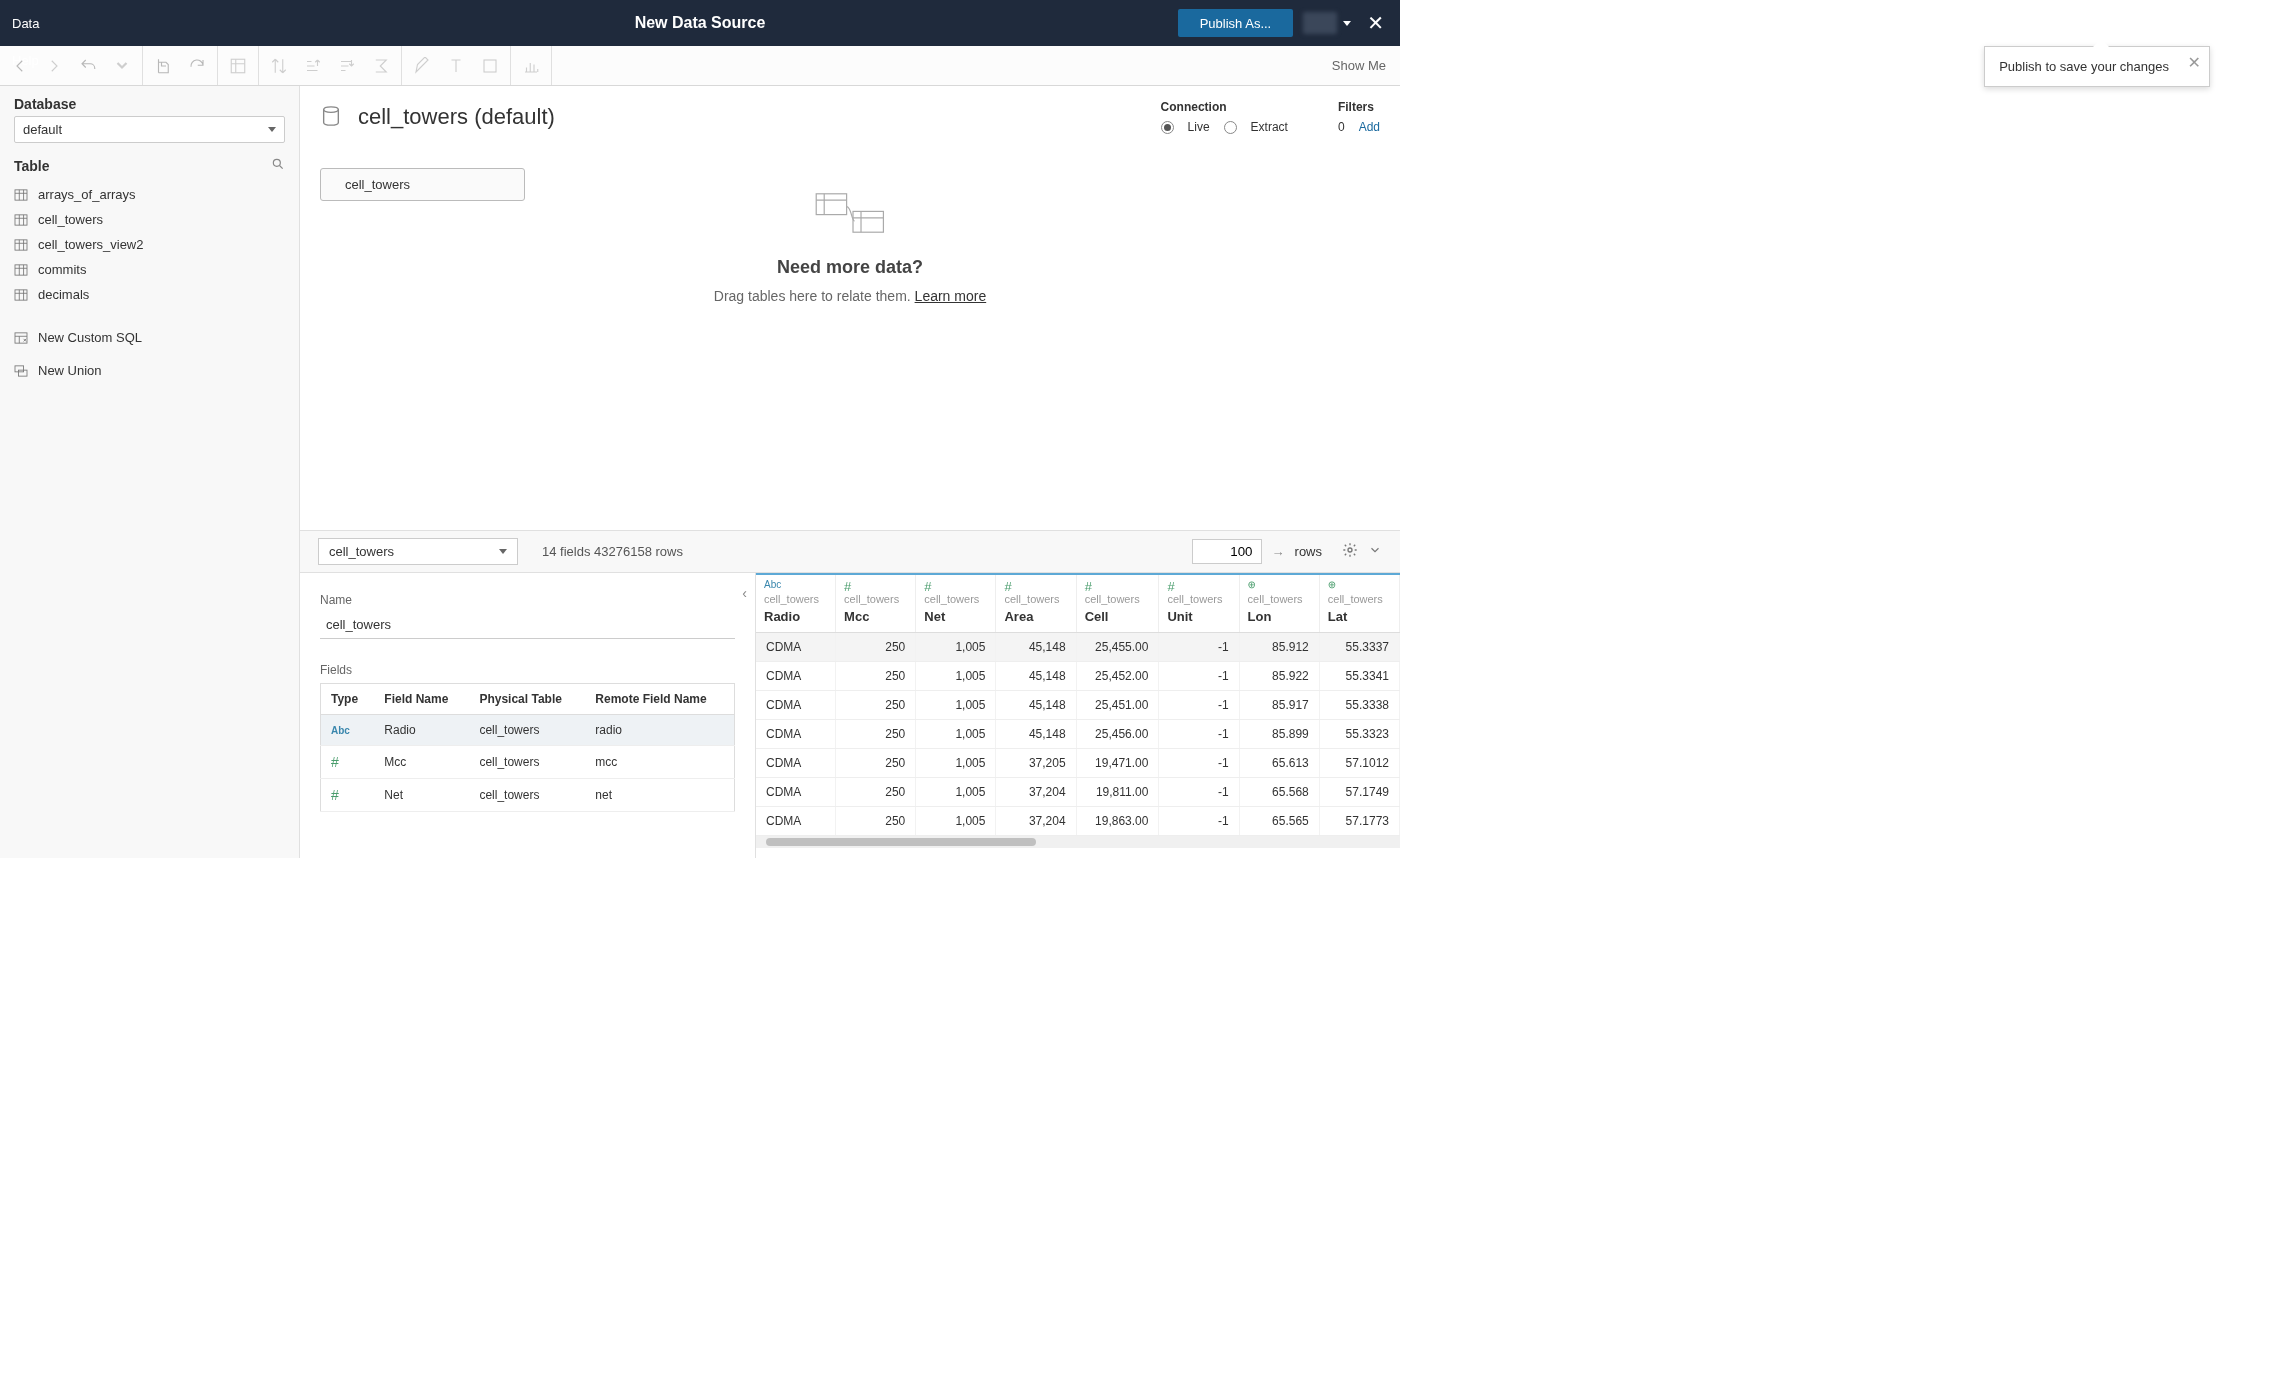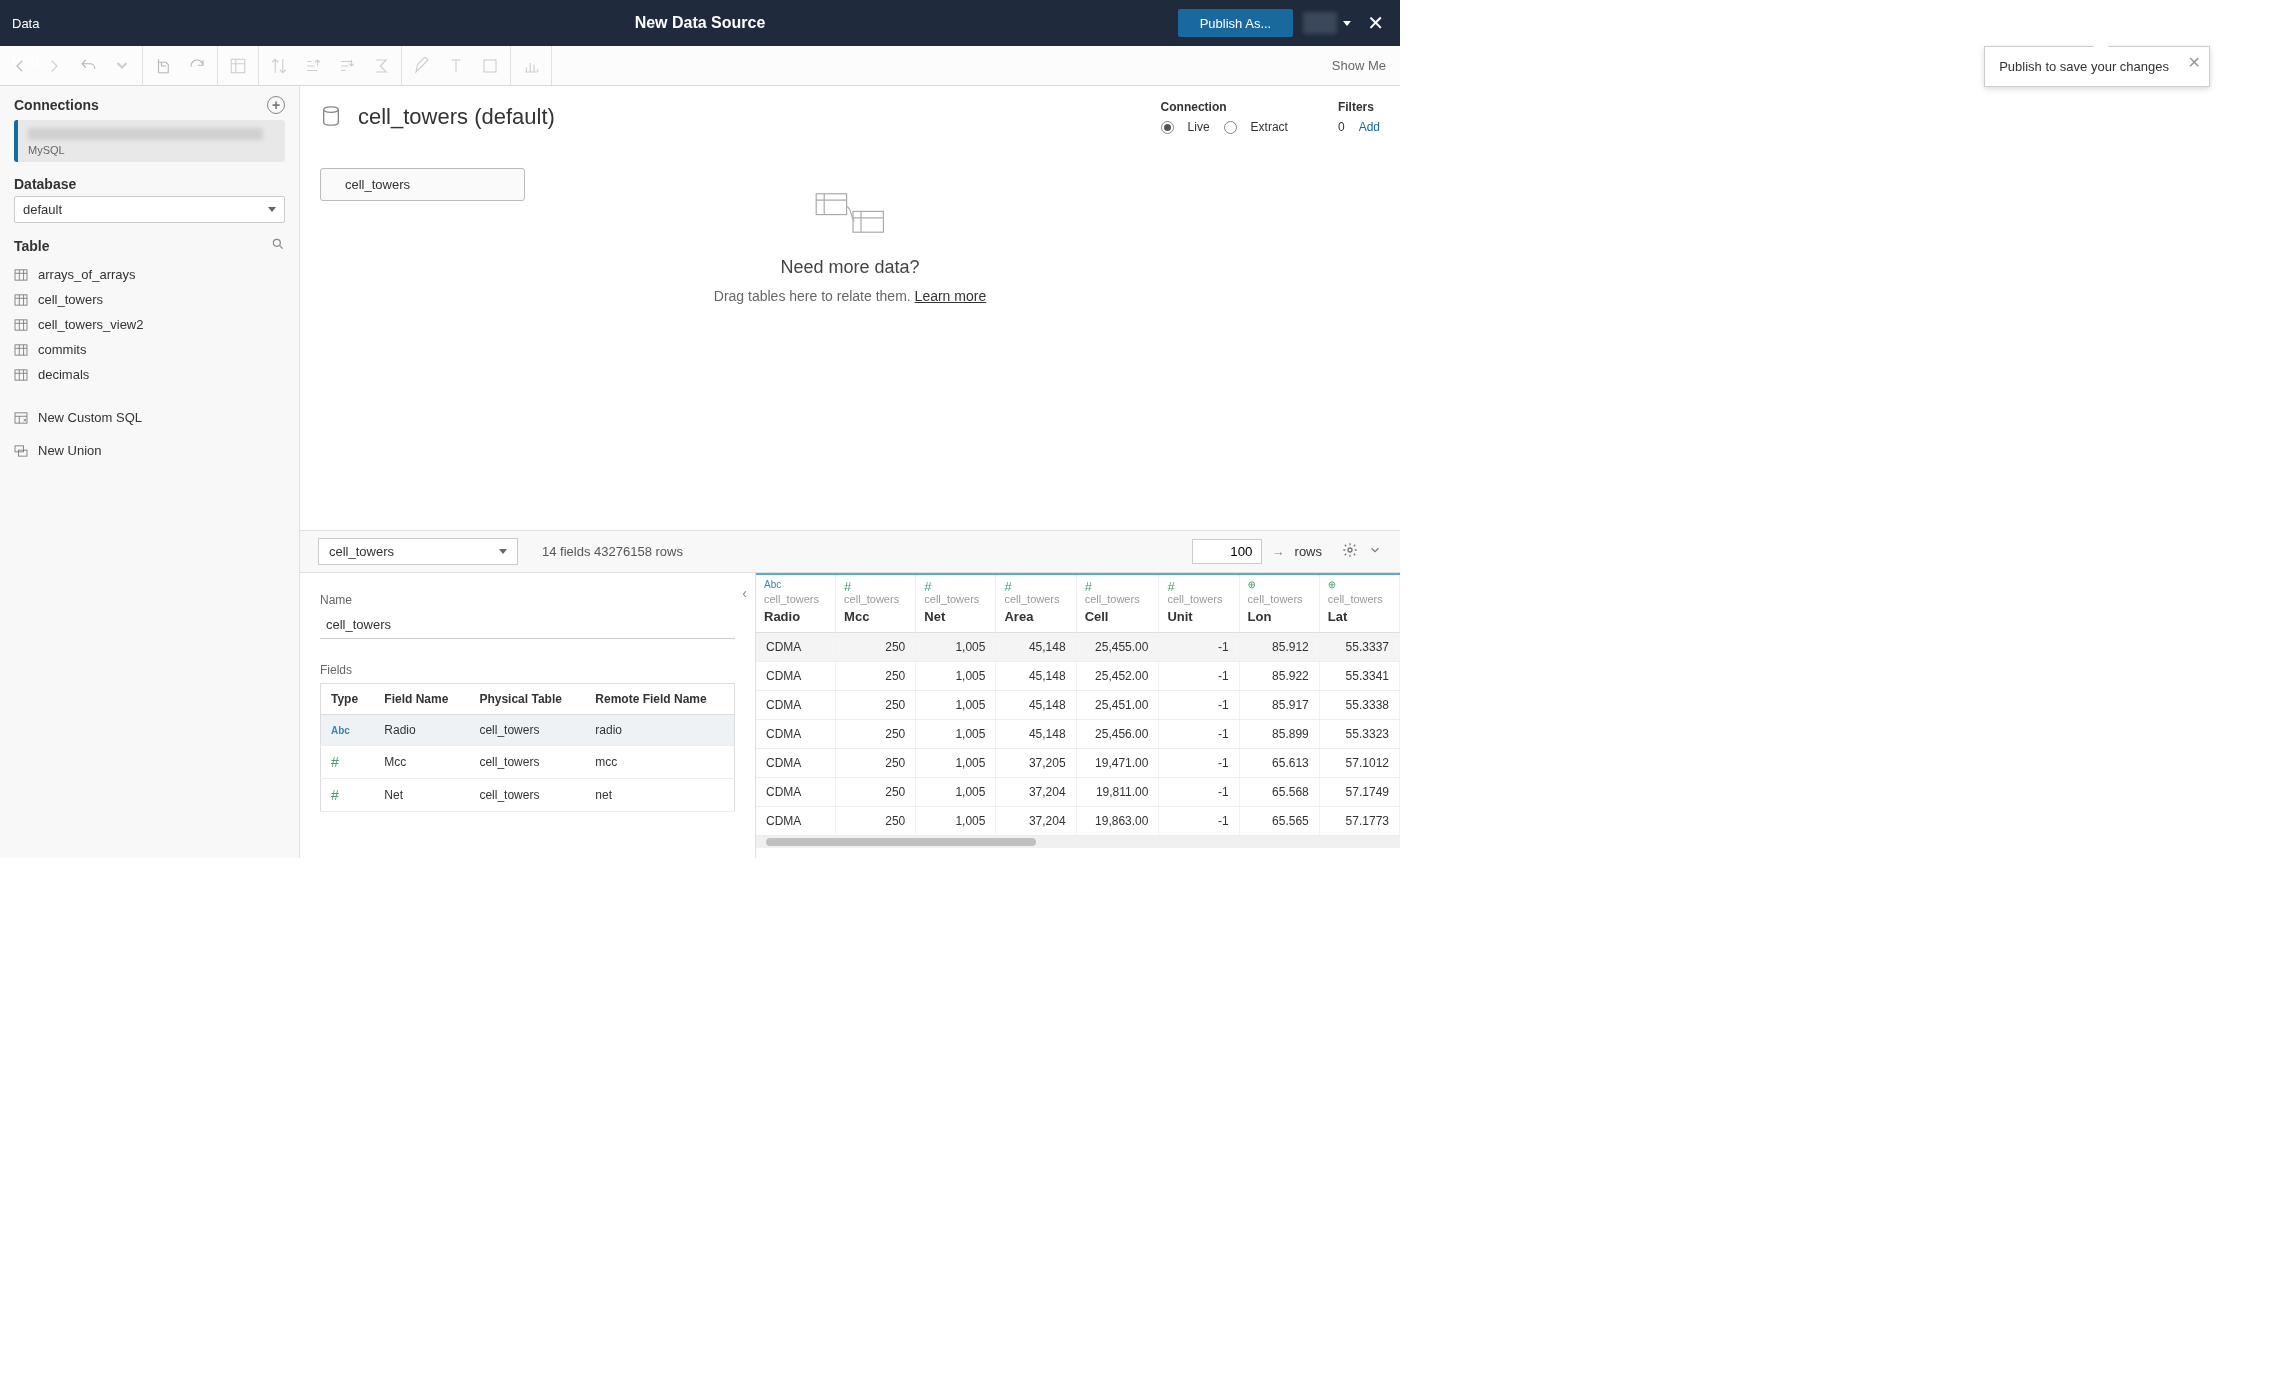--- a/index.html
+++ b/index.html
@@ -60,21 +60,21 @@
 .chr-label { font-weight: 600; margin-bottom: 6px; }
 .chr-row { display: flex; align-items: center; gap: 14px; }
 .radio-dot { width: 13px; height: 13px; border: 1px solid #888; border-radius: 50%; display: inline-flex; align-items: center; justify-content: center; }
 .radio-dot.sel::after { content: ""; width: 7px; height: 7px; background: #555; border-radius: 50%; }
 .add-link { color: #1a699e; cursor: pointer; }
 
 .canvas-body { flex: 1; position: relative; padding: 20px; }
 .table-pill { border: 1px solid #bbb; background: #fafafa; border-radius: 3px; padding: 8px 24px; width: 205px; font-size: 13px; }
 .canvas-guide { position: absolute; left: 50%; top: 40px; transform: translateX(-50%); text-align: center; color: #555; }
 .canvas-guide .g-icon svg { width: 80px; height: 50px; stroke: #aaa; fill: none; stroke-width: 1.5; }
-.canvas-guide h3 { font-size: 18px; font-weight: 400; margin: 16px 0 10px; color: #444; }
+.canvas-guide h3 { font-size: 18px; font-weight: 700; margin: 16px 0 10px; color: #444; }
 .canvas-guide p { font-size: 14px; color: #666; }
 .canvas-guide a { color: #333; text-decoration: underline; font-weight: 500; }
 
 
 .grid-toolbar { height: 42px; border-top: 1px solid #e0e0e0; background: #f8f8f8; display: flex; align-items: center; padding: 0 18px; gap: 24px; }
 .grid-sel { border: 1px solid #ccc; background: #fff; width: 200px; padding: 5px 10px; display: flex; justify-content: space-between; align-items: center; cursor: pointer; }
 .grid-sel .caret { width: 0; height: 0; border-left: 4px solid transparent; border-right: 4px solid transparent; border-top: 5px solid #666; }
 .grid-stats { color: #555; font-size: 13px; }
 .grid-toolbar .right { margin-left: auto; display: flex; align-items: center; gap: 10px; }
 .rows-input { width: 70px; border: 1px solid #ccc; padding: 4px 8px; text-align: right; }
@@ -230,30 +230,20 @@
           </svg>
         </span>
     </div>
     <div class="spacer"></div>
     <span class="show-me">Show Me</span>
   </div>
 
   <div class="main">
 
     <div class="sidebar">
-      <div class="sb-section">
-        <div class="sb-header">
-          <span>Connections</span>
-          <span class="plus-circle">+</span>
-        </div>
-        <div class="conn-item">
-          <div class="conn-name"></div>
-          <div class="conn-type">MySQL</div>
-        </div>
-      </div>
       <div class="sb-section">
         <div class="sb-header">
             <span>Database</span>
           </div>
         <div class="db-select">
           <span>default</span>
           <span class="caret"></span>
         </div>
       </div>
       <div class="sb-section">

